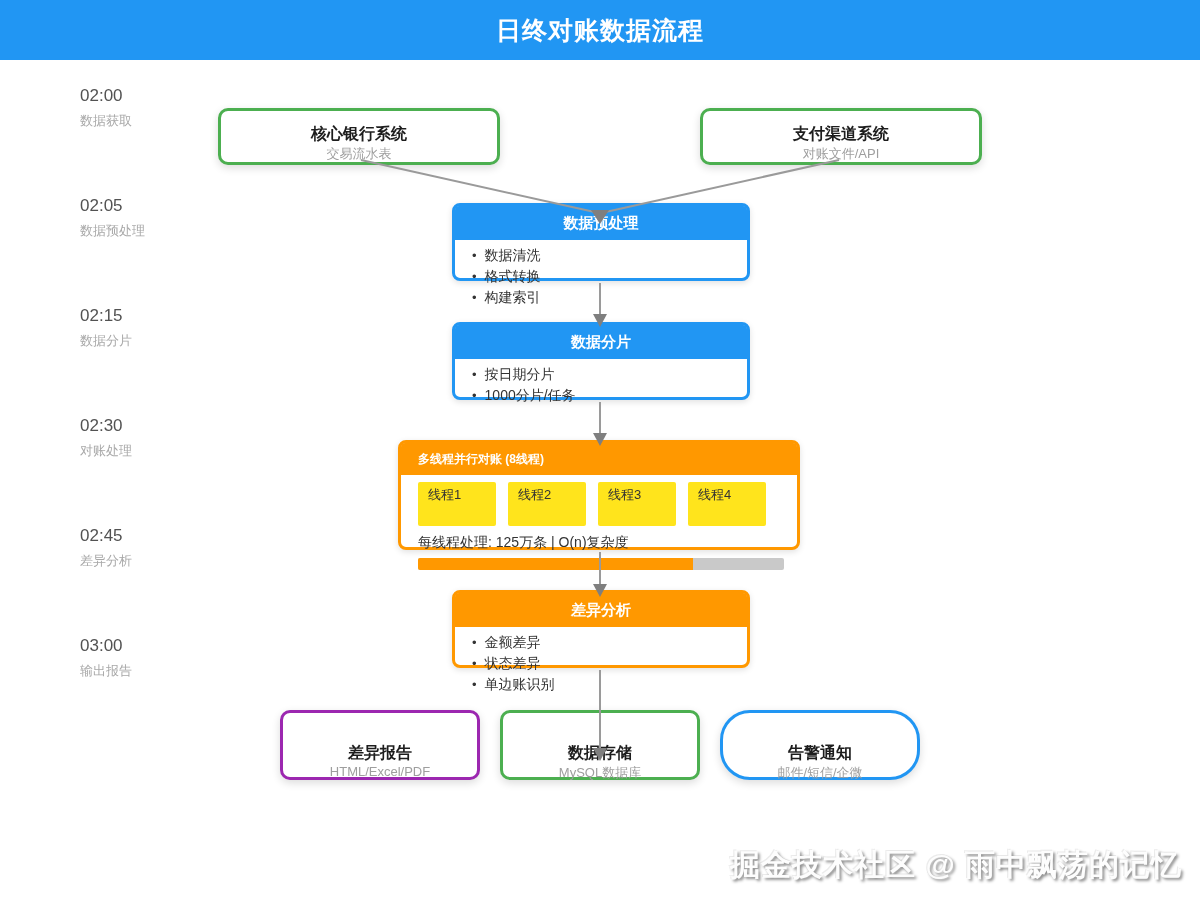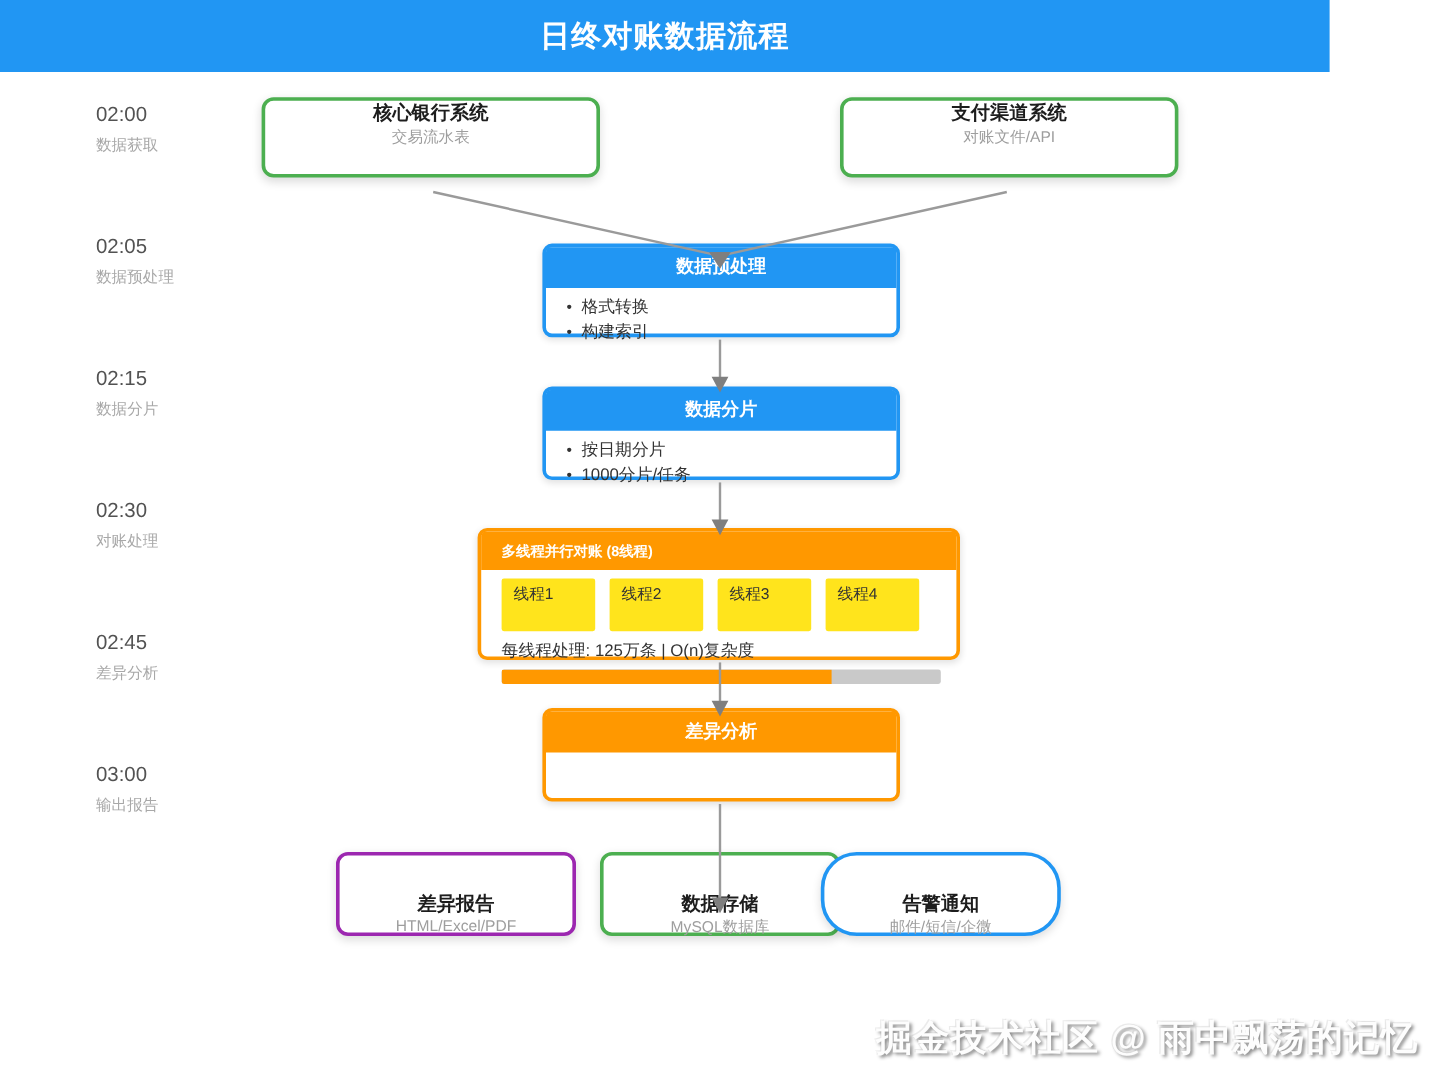--- a/index.html
+++ b/index.html
@@ -7,34 +7,34 @@
     --green:#4CAF50; --purple:#9C27B0; --line-gray:#9A9A9A; --arrow-gray:#7F7F7F;
   }
   *{box-sizing:border-box; margin:0; padding:0;}
   html,body{background:#fff;}
   #page{
     position:relative; width:1200px; height:900px; background:#fff; overflow:hidden;
     font-family:"Liberation Sans","DejaVu Sans",sans-serif;
   }
   
   .top-bar{
-    position:absolute; left:0; top:0; width:1108px; height:60px;
+    position:absolute; left:0; top:0; width:1200px; height:60px;
     background:var(--primary-blue); color:#fff; text-align:center;
     font-size:25px; font-weight:bold; line-height:60px; letter-spacing:1px;
   }
   
   .tl-entry{position:absolute; left:80px;}
   .tl-time{font-size:17px; color:#525252;}
   .tl-label{font-size:13px; color:#A8A8A8; margin-top:6px;}
   
   .card{
     position:absolute; background:#fff; border-radius:10px; text-align:center;
     box-shadow:0 3px 8px rgba(0,0,0,.14);
   }
-  .src{top:81px; width:282px; height:67px; border:3px solid var(--green); }
+  .src{top:108px; width:282px; height:57px; border:3px solid var(--green); padding-top:13px;}
   .out{top:710px; width:200px; height:70px; border:3px solid var(--green); padding-top:30px;}
   .card-title{font-size:16px; font-weight:bold; color:#1d1d1d;}
   .card-sub{font-size:13px; color:#9E9E9E; margin-top:0;}
   
   .stage{
     position:absolute; left:452px; width:298px; height:78px; background:#fff;
     border:3px solid var(--primary-blue); border-radius:8px;
     box-shadow:0 2px 6px rgba(0,0,0,.12);
   }
   .stage.orange{border-color:var(--orange);}
@@ -120,20 +120,21 @@
     <div class="card-sub">交易流水表</div>
   </div>
   <div class="card src" style="left:700px">
     <div class="card-title">支付渠道系统</div>
     <div class="card-sub">对账文件/API</div>
   </div>
 
   <div class="stage" style="top:203px">
     <div class="stage-head">数据预处理</div>
     <ul>
+      <li>数据清洗</li>
       <li>格式转换</li>
       <li>构建索引</li>
     </ul>
   </div>
 
   <div class="stage" style="top:322px">
     <div class="stage-head">数据分片</div>
     <ul>
       <li>按日期分片</li>
       <li>1000分片/任务</li>
@@ -149,31 +150,36 @@
       <div class="thread">线程4</div>
     </div>
     <div class="parallel-detail">每线程处理: 125万条 | O(n)复杂度</div>
     <div class="progress-track">
       <div class="progress-fill" style="width: 75%;"></div>
     </div>
   </div>
 
   <div class="stage orange" style="top:590px">
     <div class="stage-head">差异分析</div>
+    <ul>
+      <li>金额差异</li>
+      <li>状态差异</li>
+      <li>单边账识别</li>
+    </ul>
   </div>
 
   <div class="card out" style="left: 280px; border-color: rgb(156, 39, 176);">
     <div class="card-title">差异报告</div>
     <div class="card-sub">HTML/Excel/PDF</div>
   </div>
   <div class="card out" style="left: 500px; border-color: rgb(76, 175, 80);">
     <div class="card-title">数据存储</div>
     <div class="card-sub">MySQL数据库</div>
   </div>
-  <div class="card out" style="left: 684px; border-color: rgb(33, 150, 243); border-radius: 30px;">
+  <div class="card out" style="left: 720px; border-color: rgb(33, 150, 243); border-radius: 30px;">
     <div class="card-title">告警通知</div>
     <div class="card-sub">邮件/短信/企微</div>
   </div>
 
   <svg class="overlay" width="1200" height="900">
     <line class="flow-line" x1="361" y1="160" x2="599" y2="213"></line>
     <line class="flow-line" x1="839" y1="160" x2="601" y2="213"></line>
     <path class="arrow-head" d="M591 210 L609 210 L600 224 Z"></path>
     <line class="flow-line" x1="600" y1="283" x2="600" y2="315"></line>
     <path class="arrow-head" d="M593 314 L607 314 L600 327 Z"></path>

